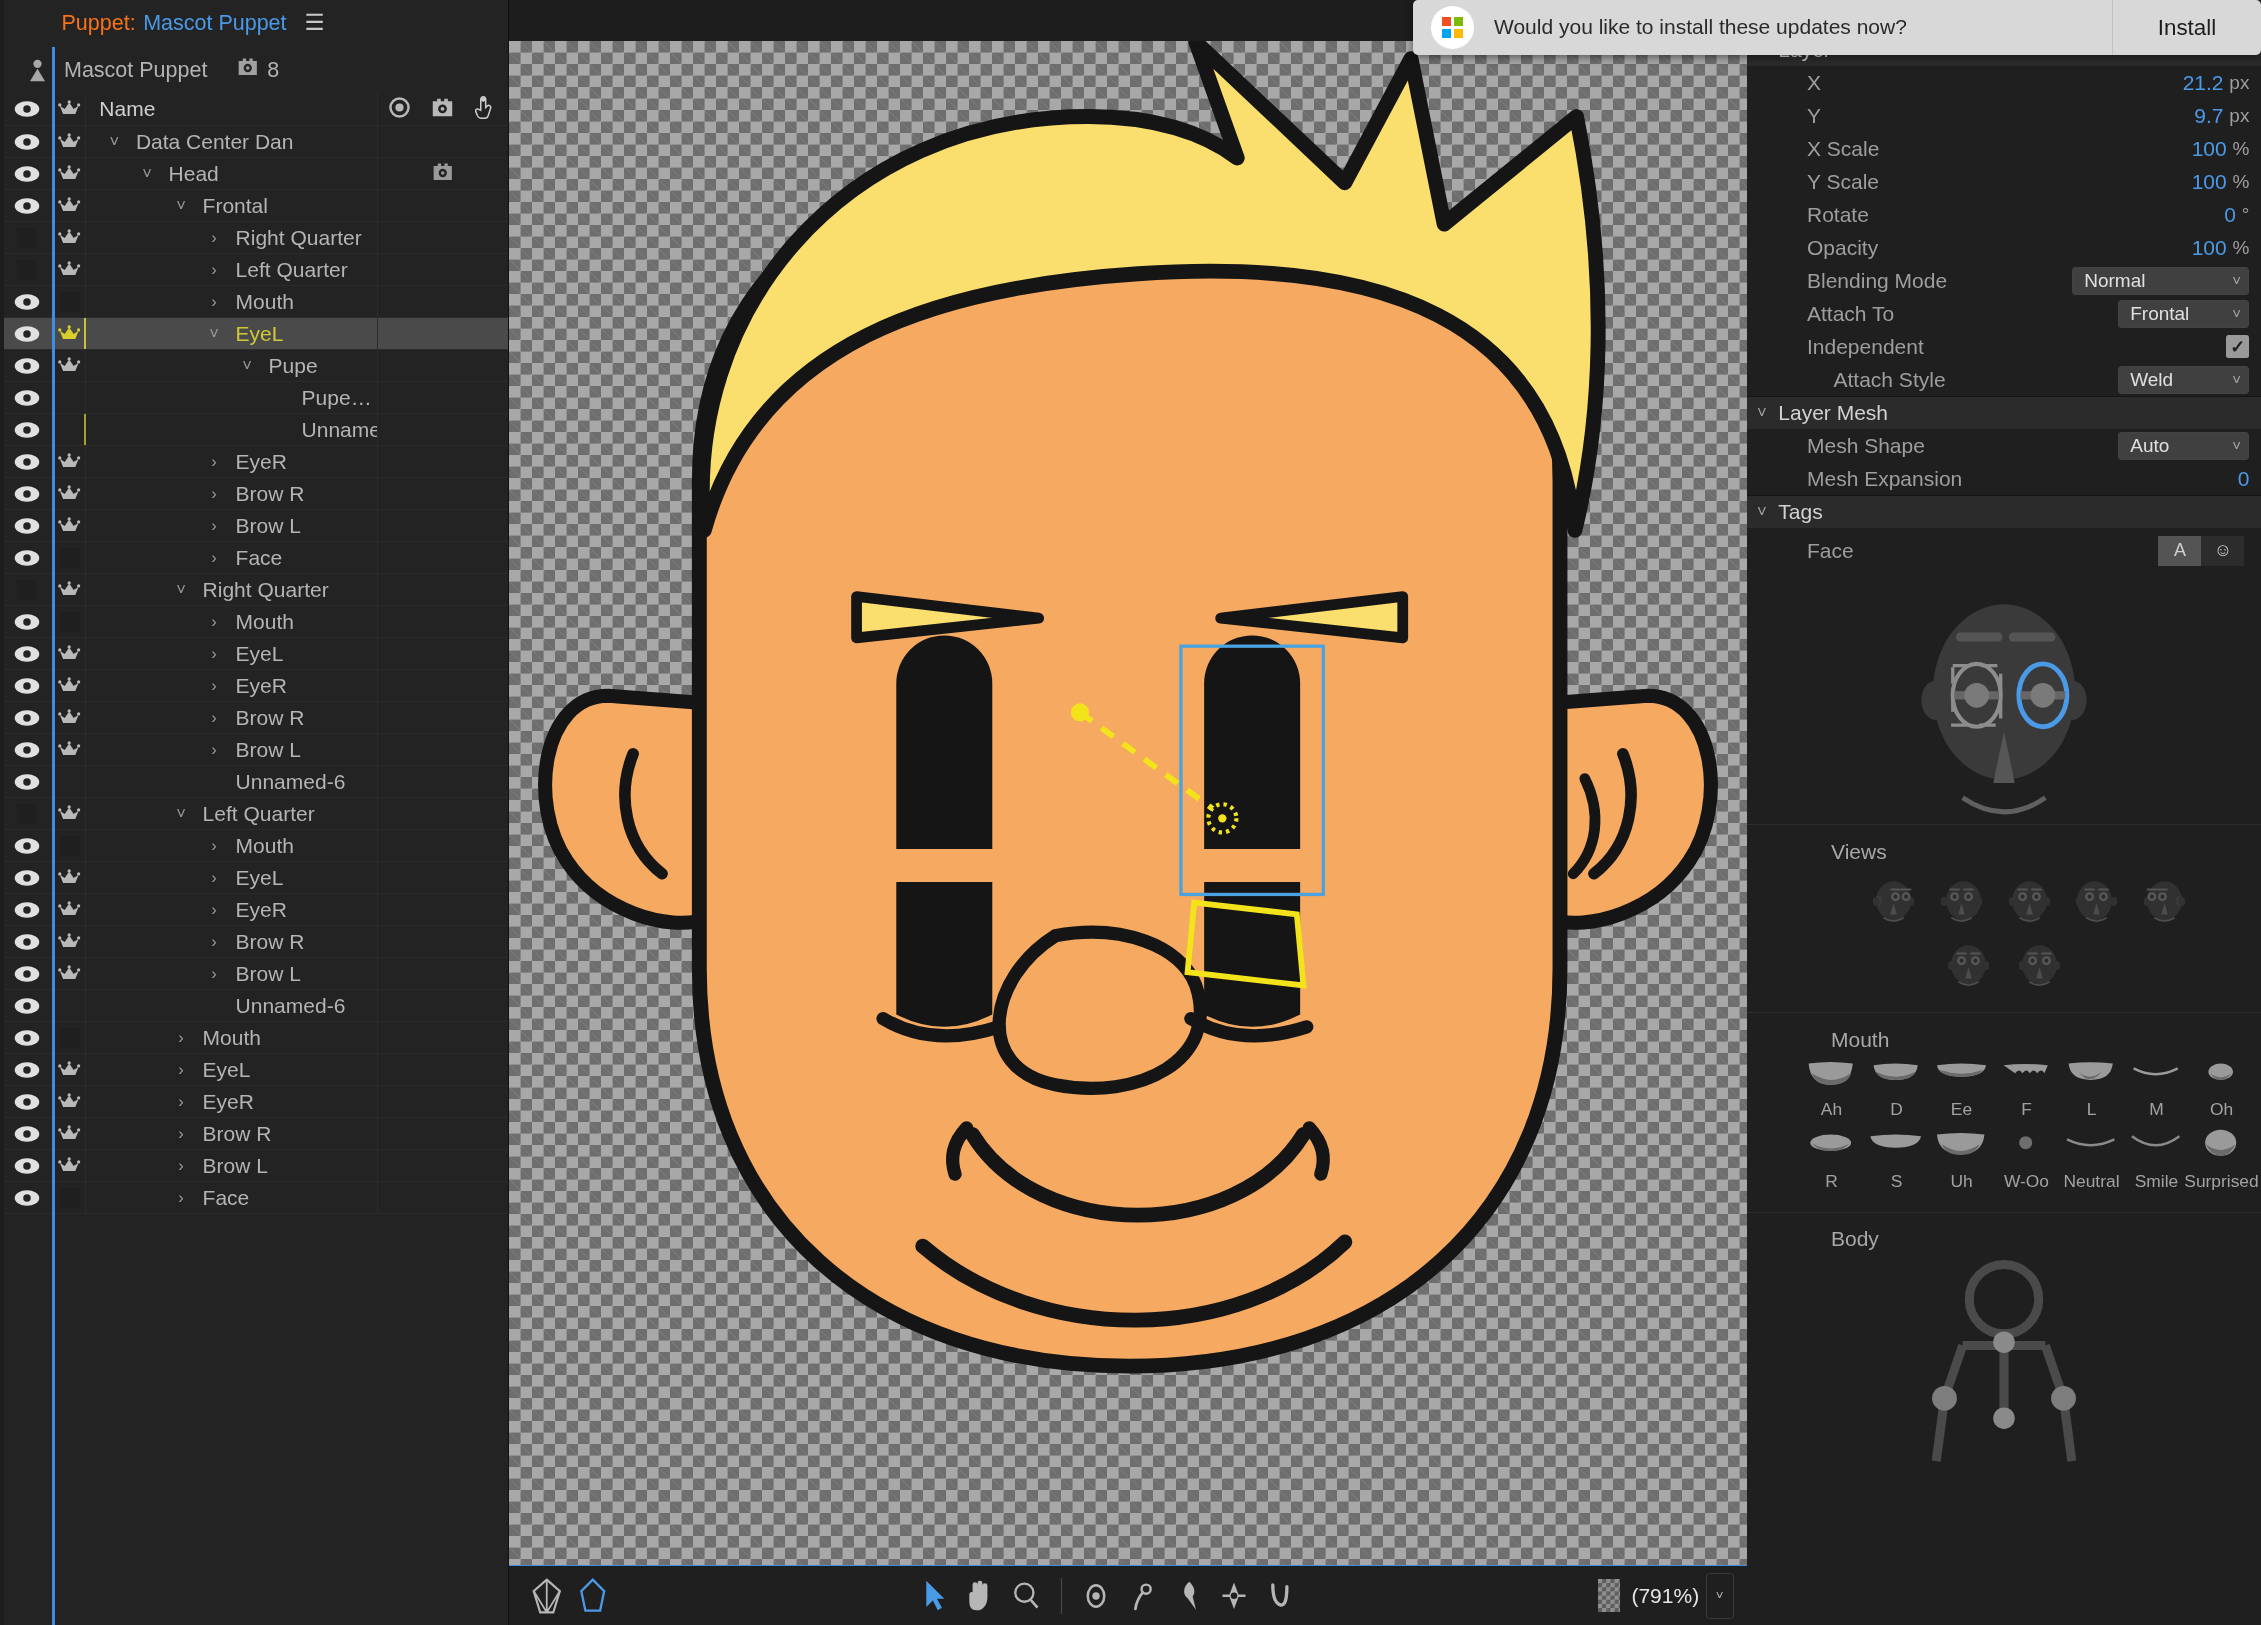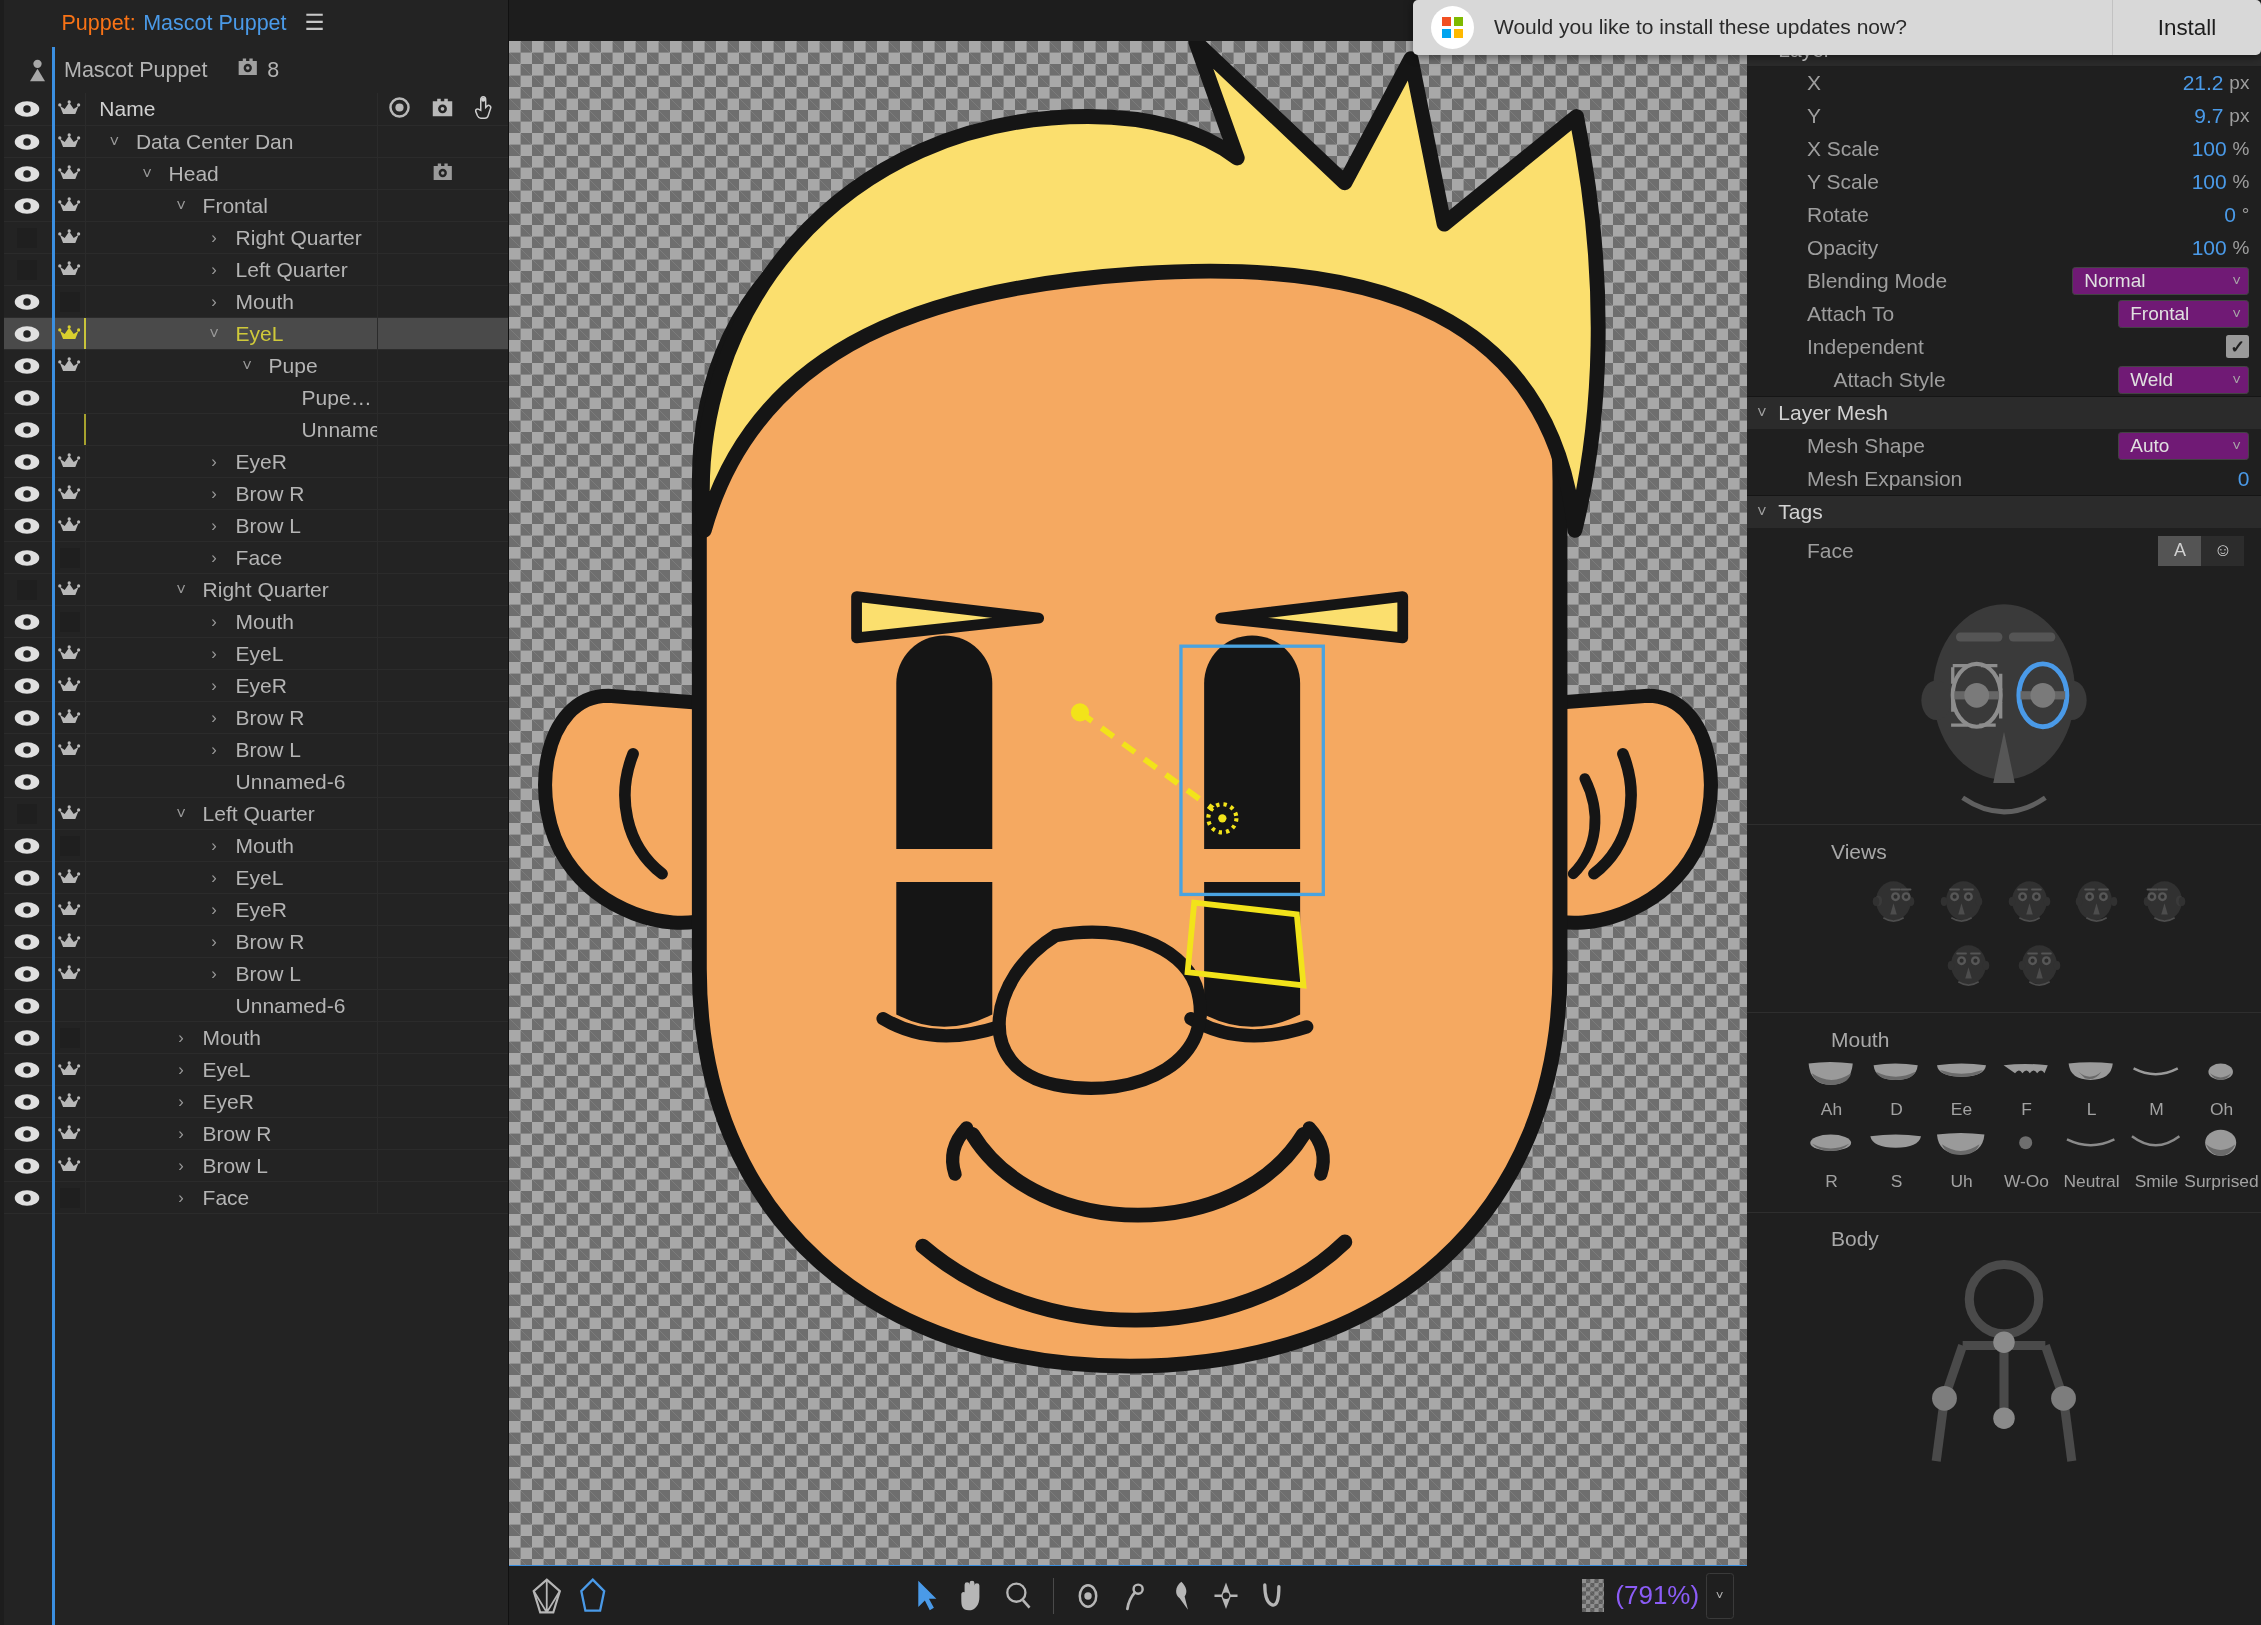--- a/index.html
+++ b/index.html
@@ -47,42 +47,42 @@
      background-image:
        linear-gradient(45deg,#6e6e6e 25%,transparent 25%,transparent 75%,#6e6e6e 75%),
        linear-gradient(45deg,#6e6e6e 25%,transparent 25%,transparent 75%,#6e6e6e 75%);
      background-size:23px 23px; background-position:0 0,11.6px 11.6px; overflow:hidden;}
   #canvaswrap svg { position:absolute; left:0; top:0; width:100%; height:100%; }
 
   #bottombar { position:absolute; left:0; right:0; bottom:0; height:60px; background:#1f1f1f;
                display:flex; align-items:center; border-top:1.7px solid #3b8fe0;}
   .tb-ic { width:46px; height:46px; display:flex; align-items:center; justify-content:center; color:#b6b6b6;}
   .tb-sep { width:0.8px; height:36px; background:#4a4a4a; margin:0 11.6px; }
-  .zoomval { color:#8b5cf6; font-size:26px; margin-left:11.6px;}
+  .zoomval { color:#e5e5e5; font-size:21px; margin-left:11.6px;}
   .zoombtn { width:28px; height:46px; display:flex; align-items:center; justify-content:center;
              border:0.8px solid #3a3a3a; border-radius:3.3px; color:#b6b6b6; margin-left:6.6px; margin-right:13.3px;}
   .checkswatch { width:21.5px; height:33px;
      background-color:#8f8f8f;
      background-image:linear-gradient(45deg,#5c5c5c 25%,transparent 25%,transparent 75%,#5c5c5c 75%),
                       linear-gradient(45deg,#5c5c5c 25%,transparent 25%,transparent 75%,#5c5c5c 75%);
      background-size:8.3px 8.3px; background-position:0 0,4.1px 4.1px; }
 
   
   #right { width:514px; flex:0 0 514px; height:1625px; background:#1f1f1f; position:relative; overflow:hidden;}
   .prop-title { height:33px; display:flex; align-items:center; padding-left:13.3px; font-size:21px; color:#d6d6d6; }
   .prop-title .tri { width:0;height:0;border-left:9px solid transparent;border-right:9px solid transparent;
                      border-bottom:13.3px solid #8b8b8b; margin-right:11.6px; }
   .sec-hdr { height:33px; background:#2b2b2b; display:flex; align-items:center; padding-left:10px;
              font-size:21px; color:#d2d2d2; border-top:0.8px solid #151515;}
   .sec-hdr .chev { margin-right:11.6px; color:#a0a0a0; font-size:16.6px;}
   .prow { height:33px; display:flex; align-items:center; padding:0 11.6px 0 60px; font-size:21px; }
   .prow .k { color:#9e9e9e; flex:1; }
   .prow .v { color:#4a9ae8; }
   .prow .unit { color:#9e9e9e; margin-left:5.8px; font-size:19px;}
-  .sel-box { height:28px; min-width:131px; background:#701a75; border:0.8px solid #434343; border-radius:3.3px;
+  .sel-box { height:28px; min-width:131px; background:#404040; border:0.8px solid #434343; border-radius:3.3px;
              display:flex; align-items:center; justify-content:space-between; padding:0 7.5px 0 10.8px;
              color:#e0e0e0; font-size:19px;gap:32px; }
   .sel-box.wide { min-width:177px; }
   .sel-box .cv { color:#a8a8a8; font-size:15px; margin-left:10px;}
   .chk { width:23px; height:23px; background:#9a9a9a; border-radius:2.5px; display:flex;
          align-items:center; justify-content:center; color:#1f1f1f; font-size:18px; font-weight:bold;}
   .tagrow { height:45px; display:flex; align-items:center; padding:0 16.6px 0 60px; font-size:21px; color:#9e9e9e;}
   .tagbtns { margin-left:auto; display:flex; }
   .tagbtn { width:43px; height:30px; display:flex; align-items:center; justify-content:center;
             background:#2c2c2c; color:#d0d0d0; font-size:18px;}

